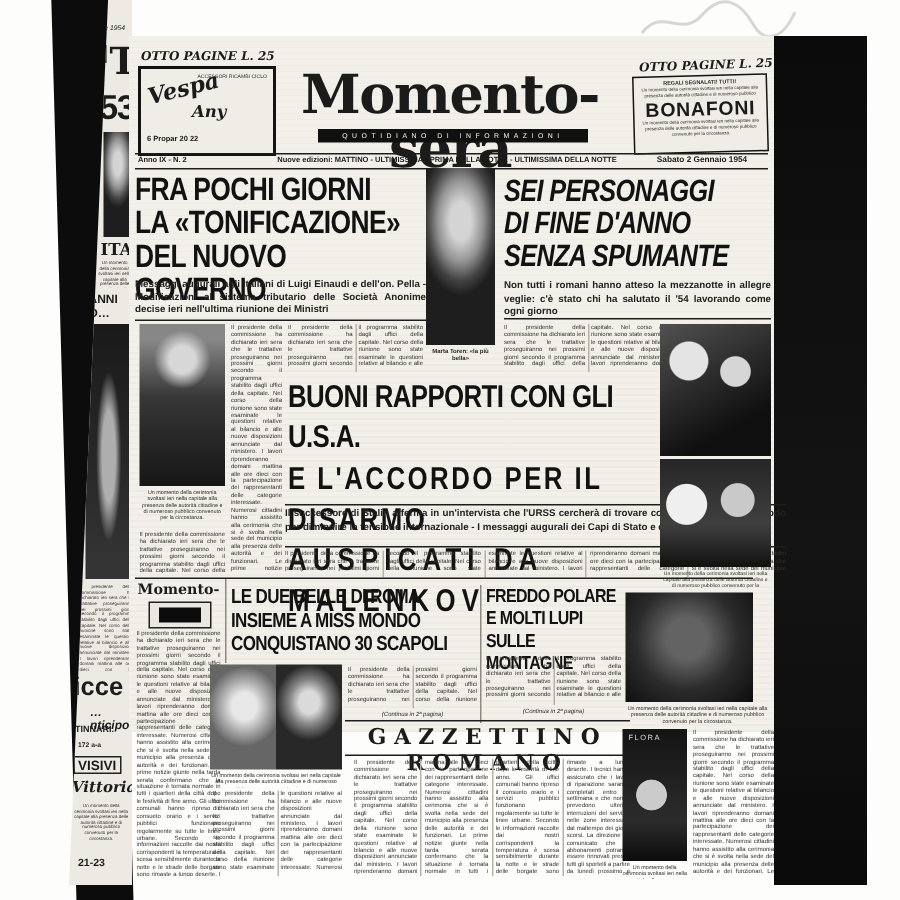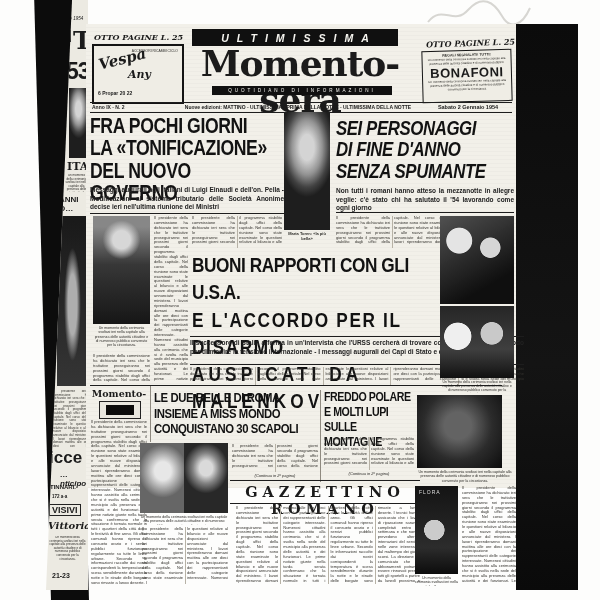--- a/index.html
+++ b/index.html
@@ -74,23 +74,20 @@
 
     <div class="abs serif ital" style="left:8px;top:8px;width:92px;font-size:8px;font-weight:700;">OTTO PAGINE L. 25</div>
 
     <div class="abs" style="left:6px;top:20px;width:88px;height:56px;border:2px solid #141414;background:#efede5;">
       <div class="abs cap" style="left:34px;top:3px;width:50px;font-size:3.4px;text-align:right;">ACCESSORI RICAMBI CICLO</div>
       <div class="abs serif ital" style="left:4px;top:4px;font-size:15px;font-weight:700;transform:rotate(-14deg);">Vespa</div>
       <div class="abs serif ital" style="left:34px;top:22px;font-size:11px;font-weight:700;">Any</div>
       <div class="abs" style="left:4px;top:44px;width:80px;font-size:5px;font-weight:700;">6 Propar 20 22</div>
     </div>
 
-    <div class="abs barinv ital" style="left:106px;top:5px;width:206px;height:17px;">
-      <span style="font-size:10.5px;font-weight:800;letter-spacing:8px;padding-left:8px;">ULTIMISSIMA</span>
-    </div>
 
     <div class="abs serif" style="left:98px;top:21px;width:232px;font-size:36px;font-weight:700;letter-spacing:-1px;text-align:center;line-height:1;">Momento-sera</div>
 
     <div class="abs barinv" style="left:126px;top:62px;width:180px;height:9px;">
       <span style="font-size:4.6px;letter-spacing:3px;">QUOTIDIANO DI INFORMAZIONI</span>
     </div>
 
     <div class="abs serif ital" style="left:340px;top:14px;width:92px;font-size:8px;font-weight:700;transform:rotate(-2deg);">OTTO PAGINE L. 25</div>
 
     <div class="abs" style="left:336px;top:26px;width:88px;height:50px;border:1.5px solid #141414;background:#efede5;transform:rotate(-1.5deg);">

